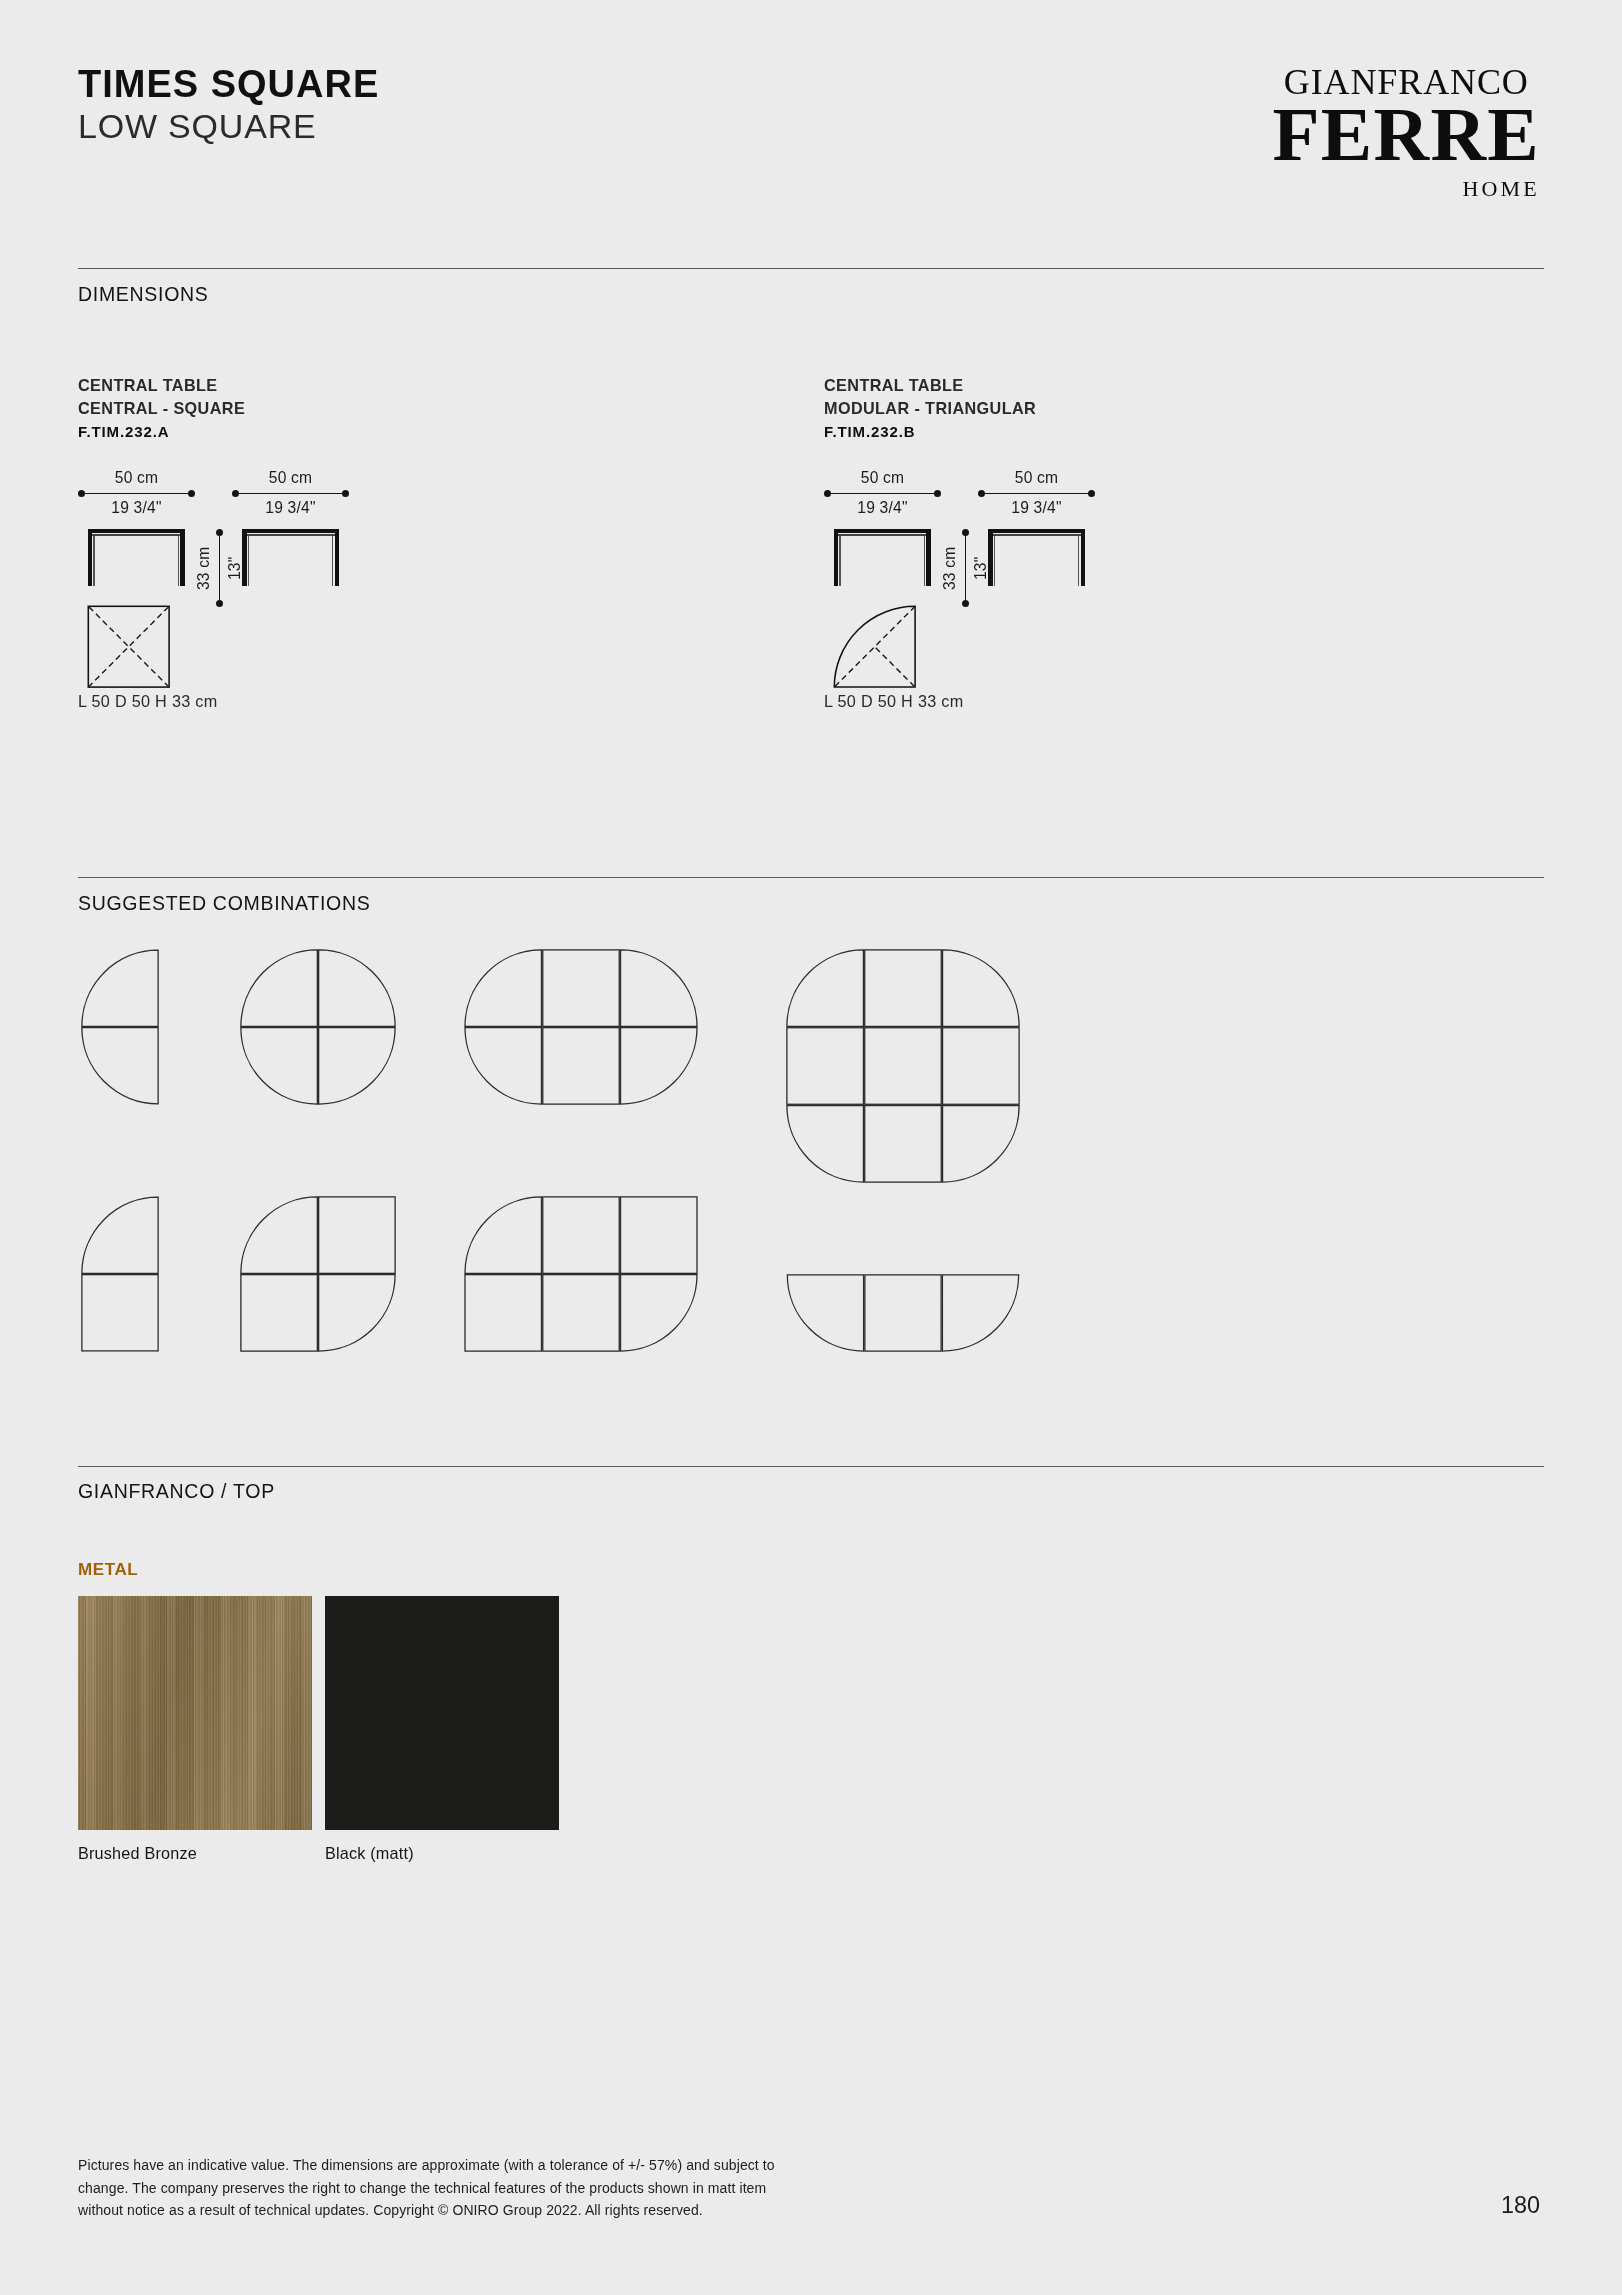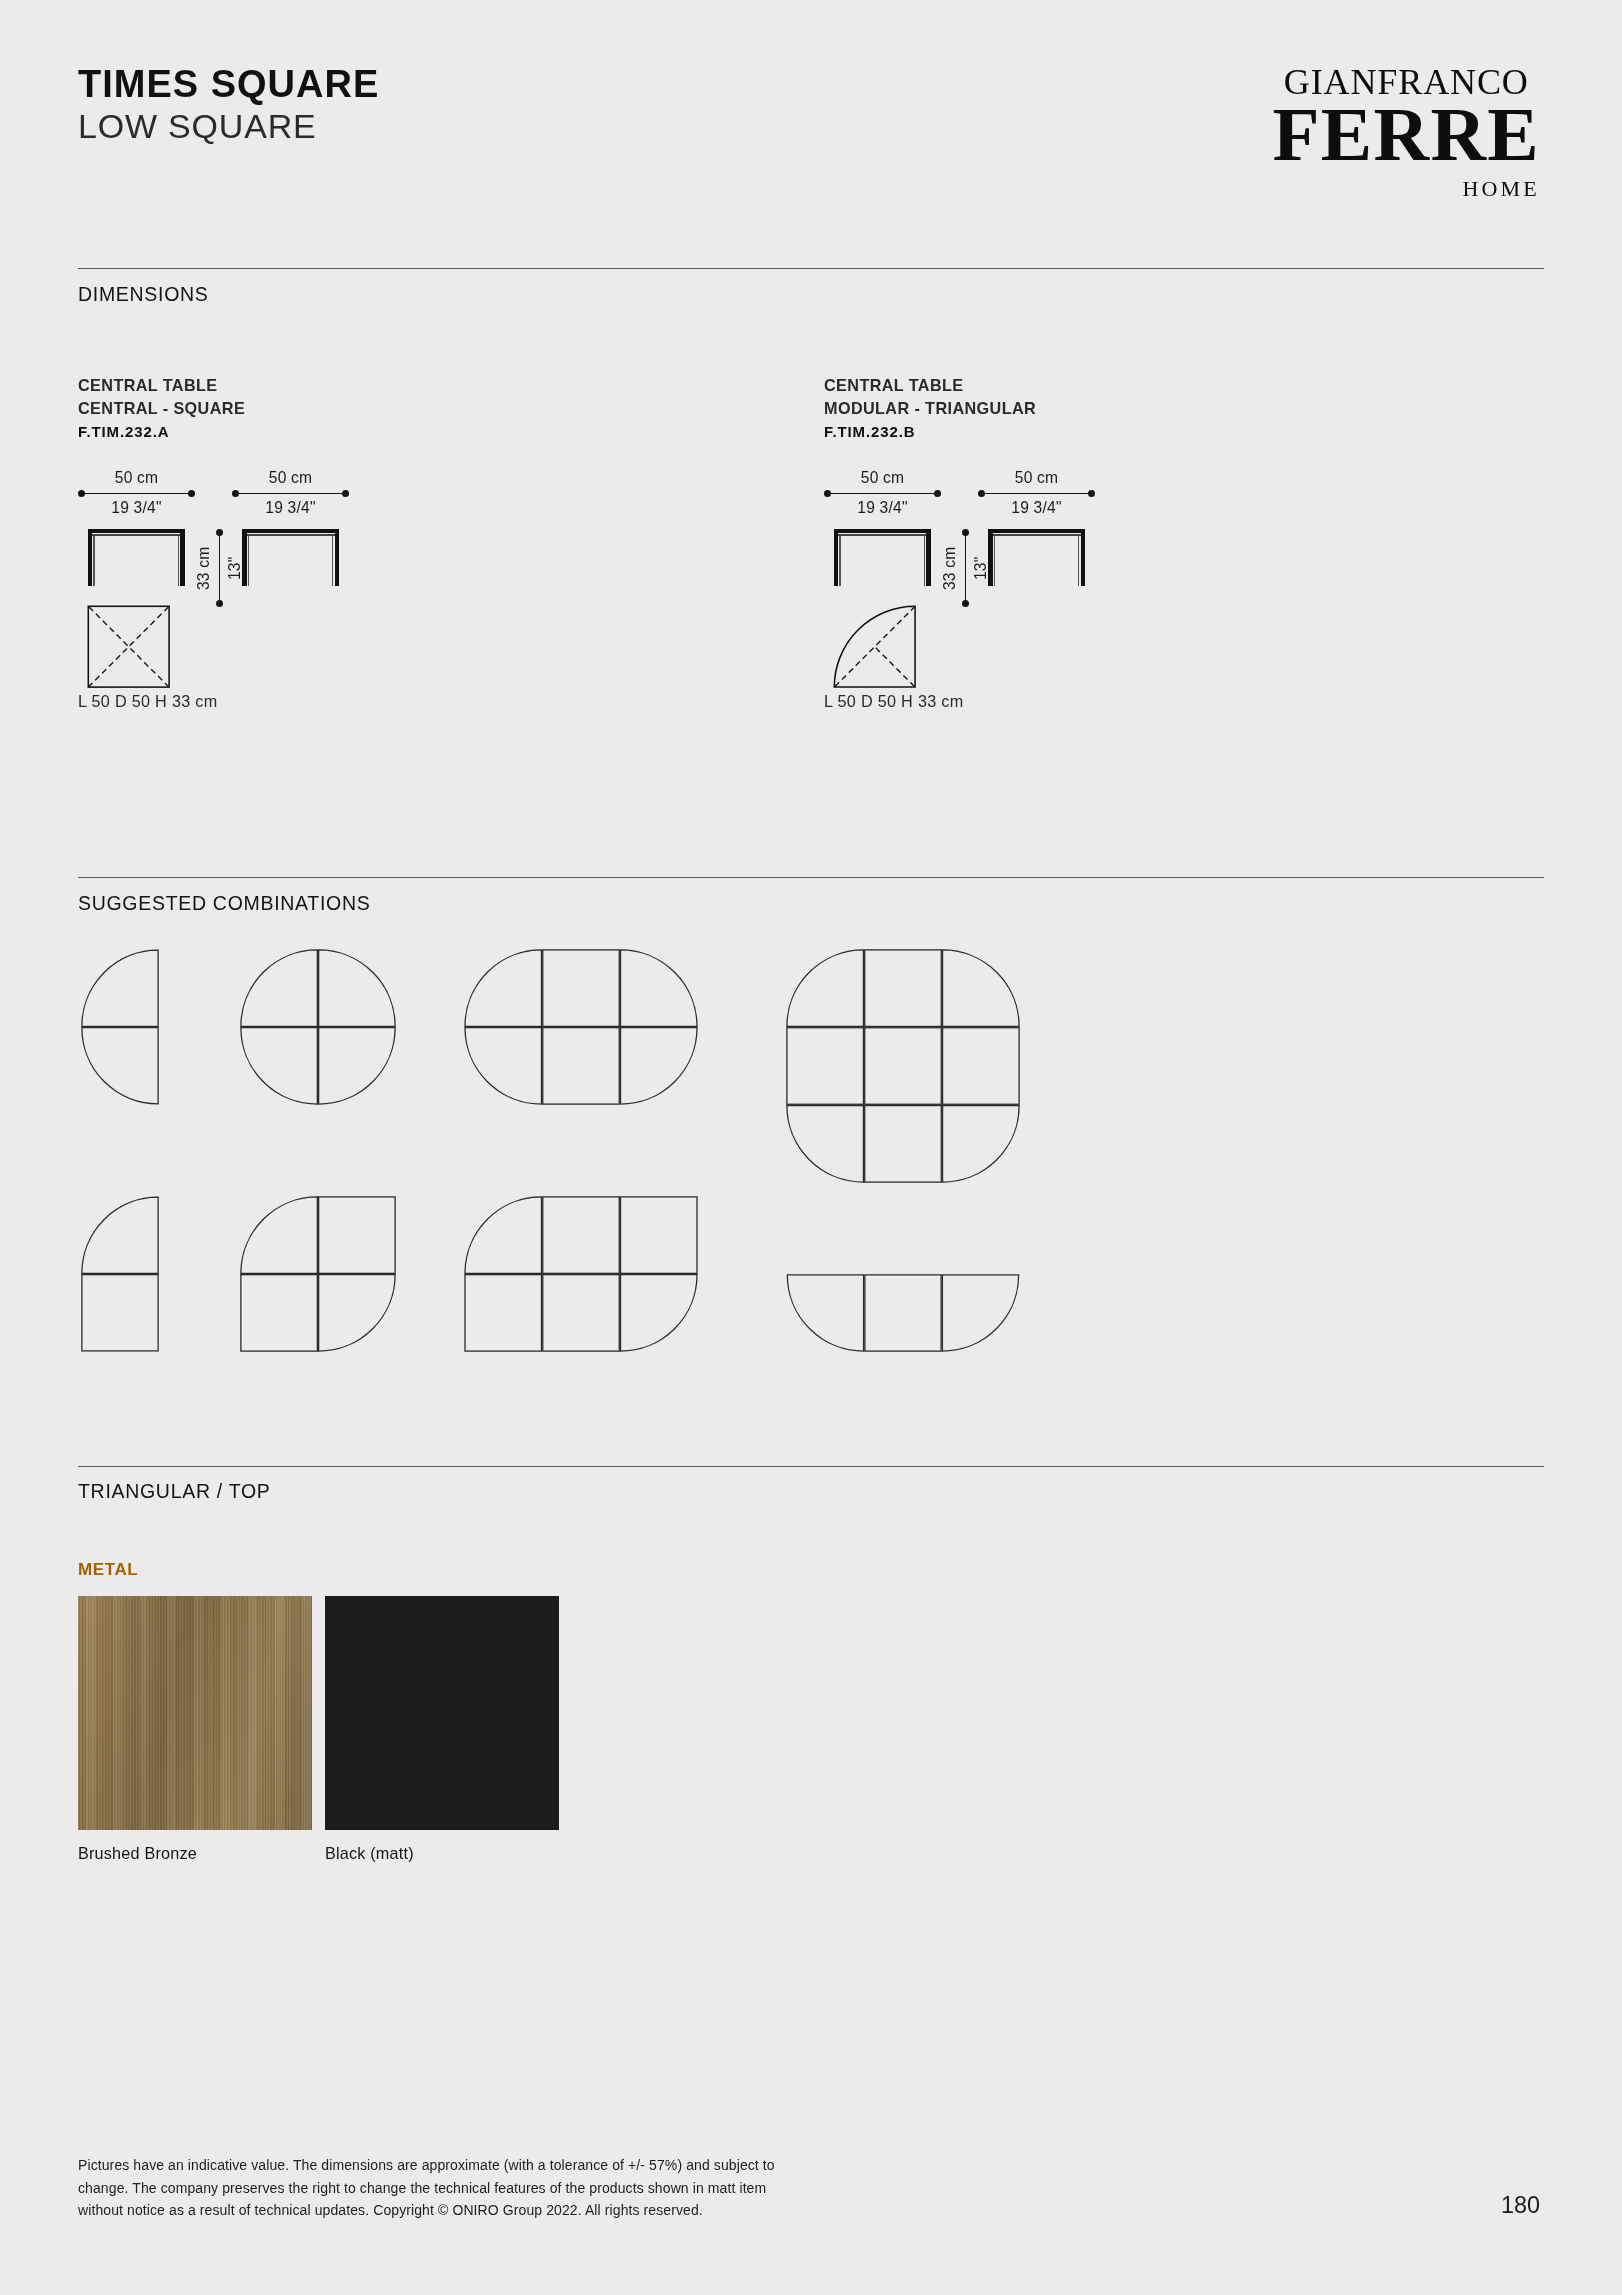--- a/index.html
+++ b/index.html
@@ -359,21 +359,21 @@
     <div class="combo" style="left:705px;top:338px;">
       <svg width="240" height="84" viewBox="0 0 370 130">
         <path d="M6 6 A118 118 0 0 0 124 124 L124 6 Z" fill="none" stroke="#2b2b2b" stroke-width="2"></path>
         <rect x="126" y="6" width="118" height="118" fill="none" stroke="#2b2b2b" stroke-width="2"></rect>
         <path d="M364 6 A118 118 0 0 1 246 124 L246 6 Z" fill="none" stroke="#2b2b2b" stroke-width="2"></path>
       </svg>
     </div>
   </div>
 
   <div class="rule" style="top:1466px;"></div>
-  <div class="section-title" style="top:1480px;">TRIANGULAR / TOP</div>
+  <div class="section-title" style="top:1480px;">GIANFRANCO / TOP</div>
 
   <div class="mat-title">METAL</div>
 
   <div class="swatch bronze">
     <div class="bronze-tex"></div>
   </div>
   <div class="swatch black"></div>
 
   <div class="swatch-label l1">Brushed Bronze</div>
   <div class="swatch-label l2">Black (matt)</div>

